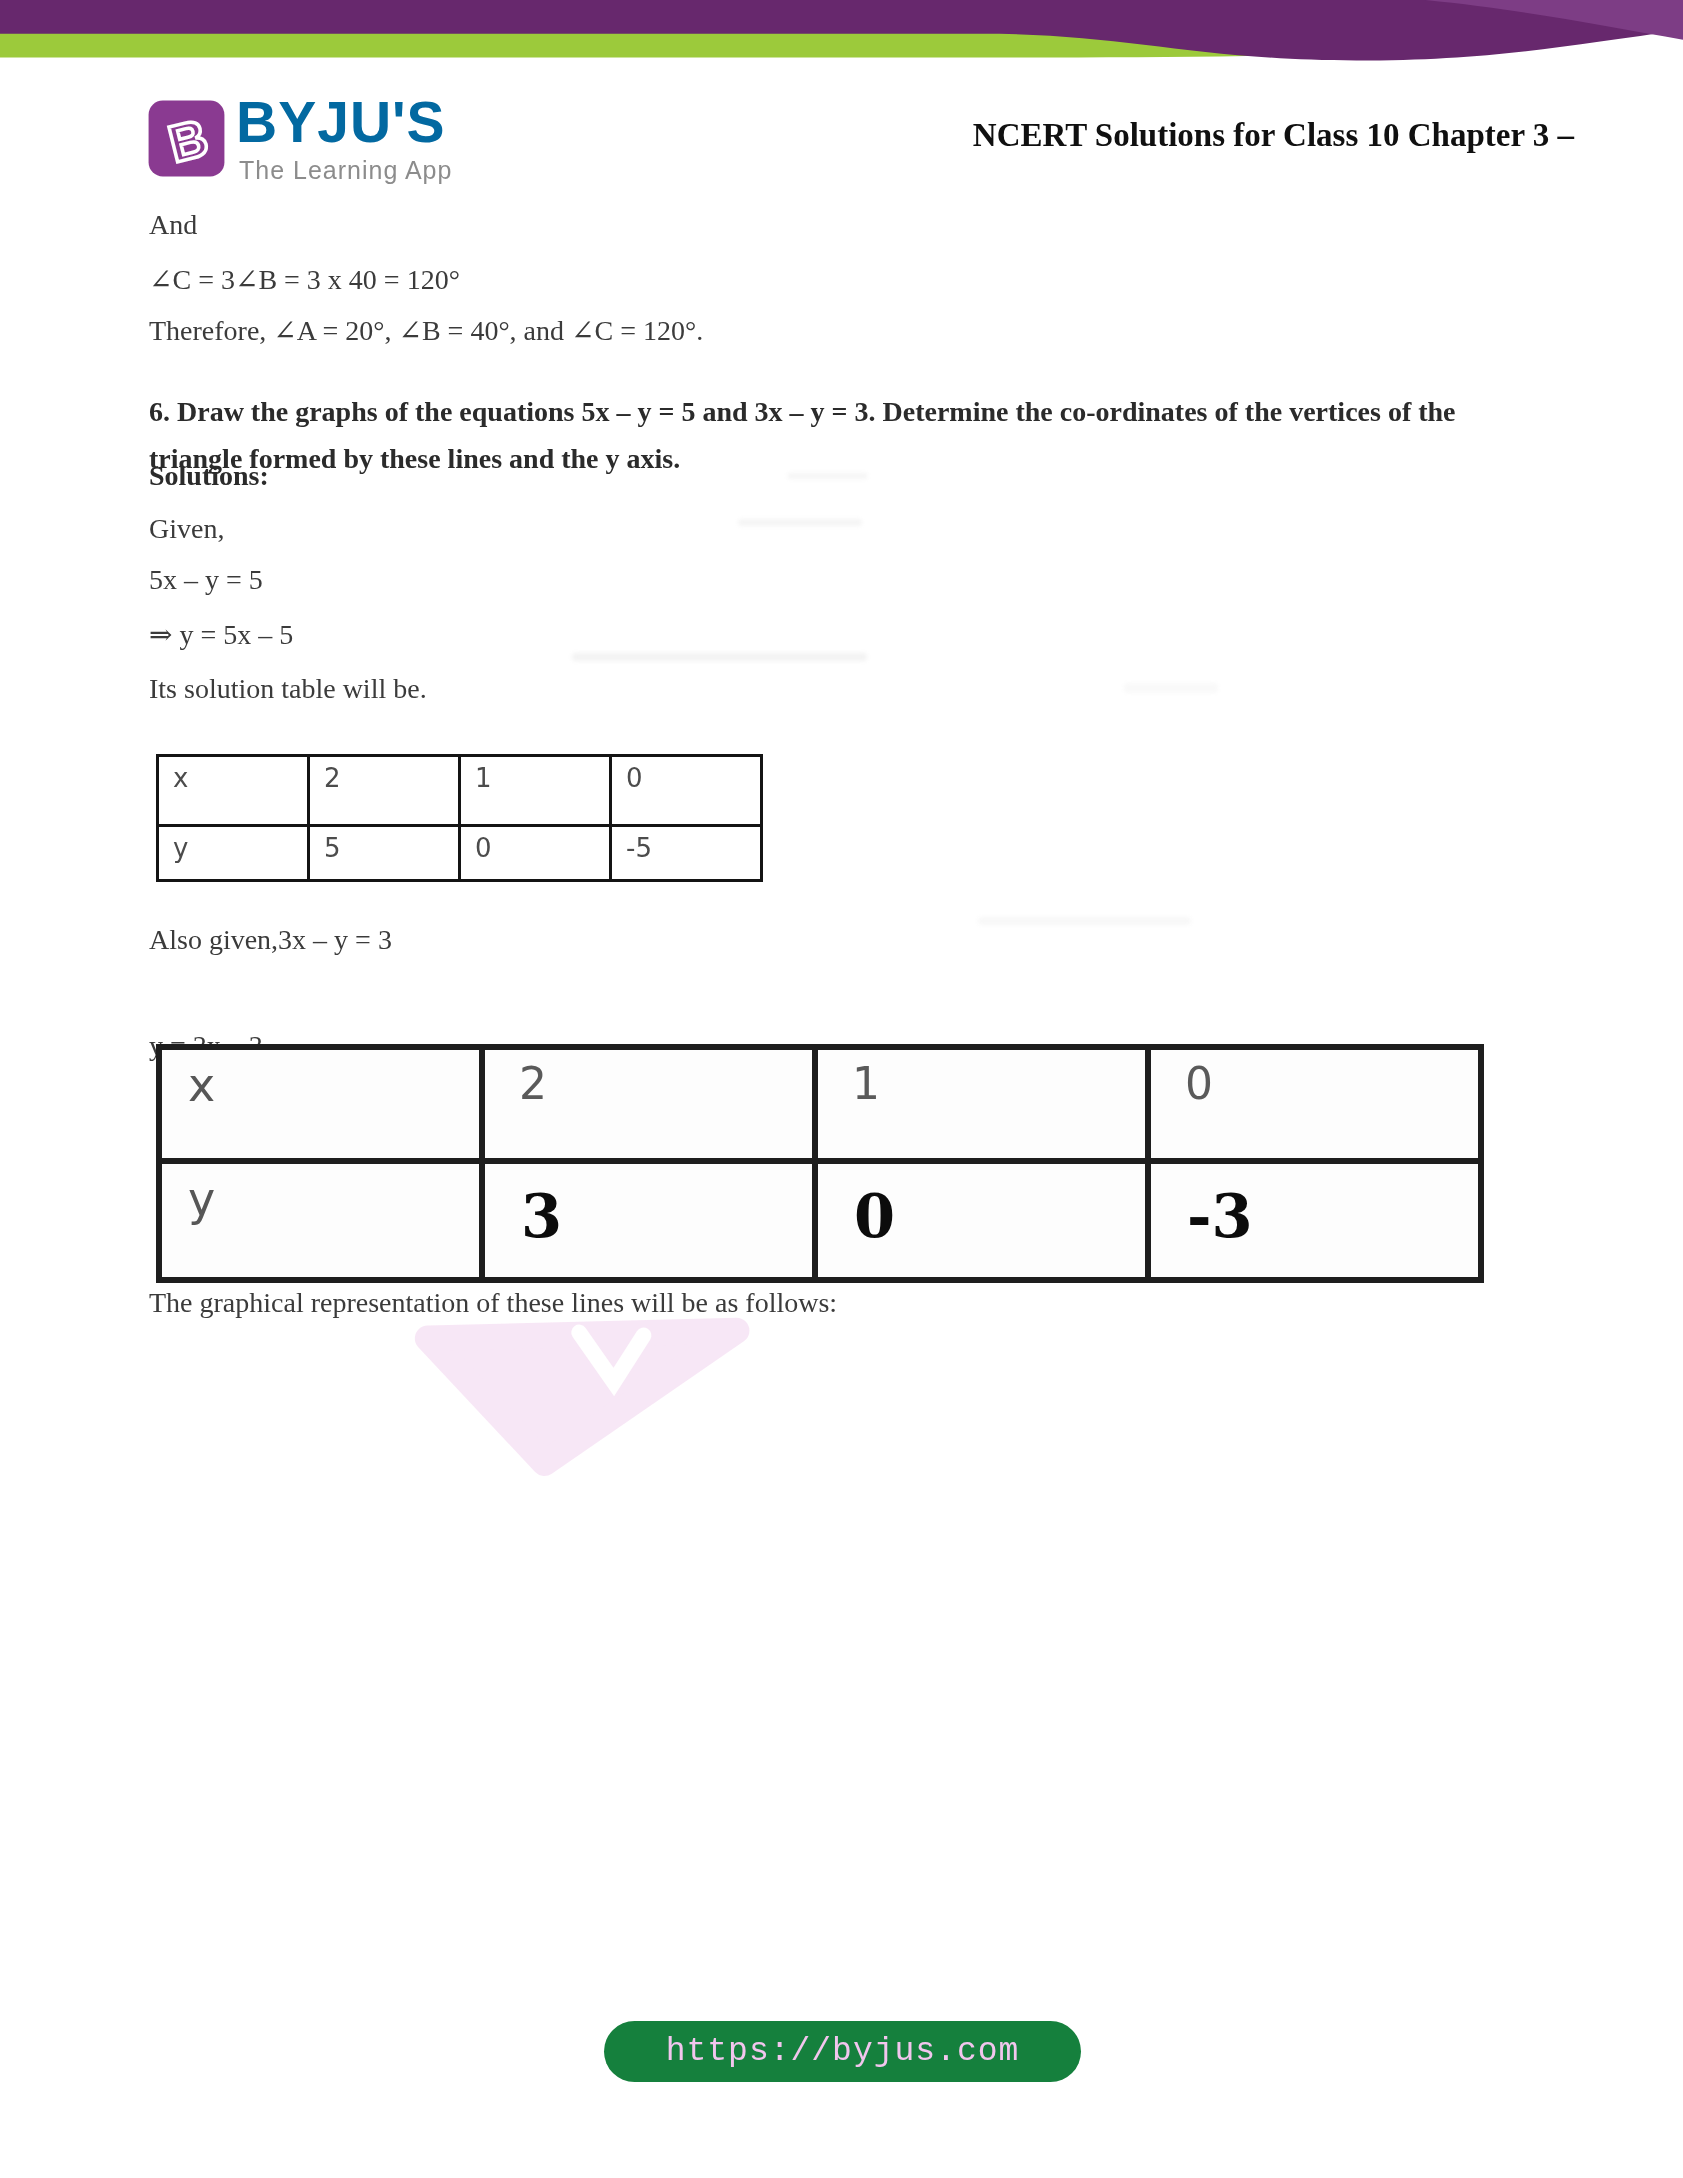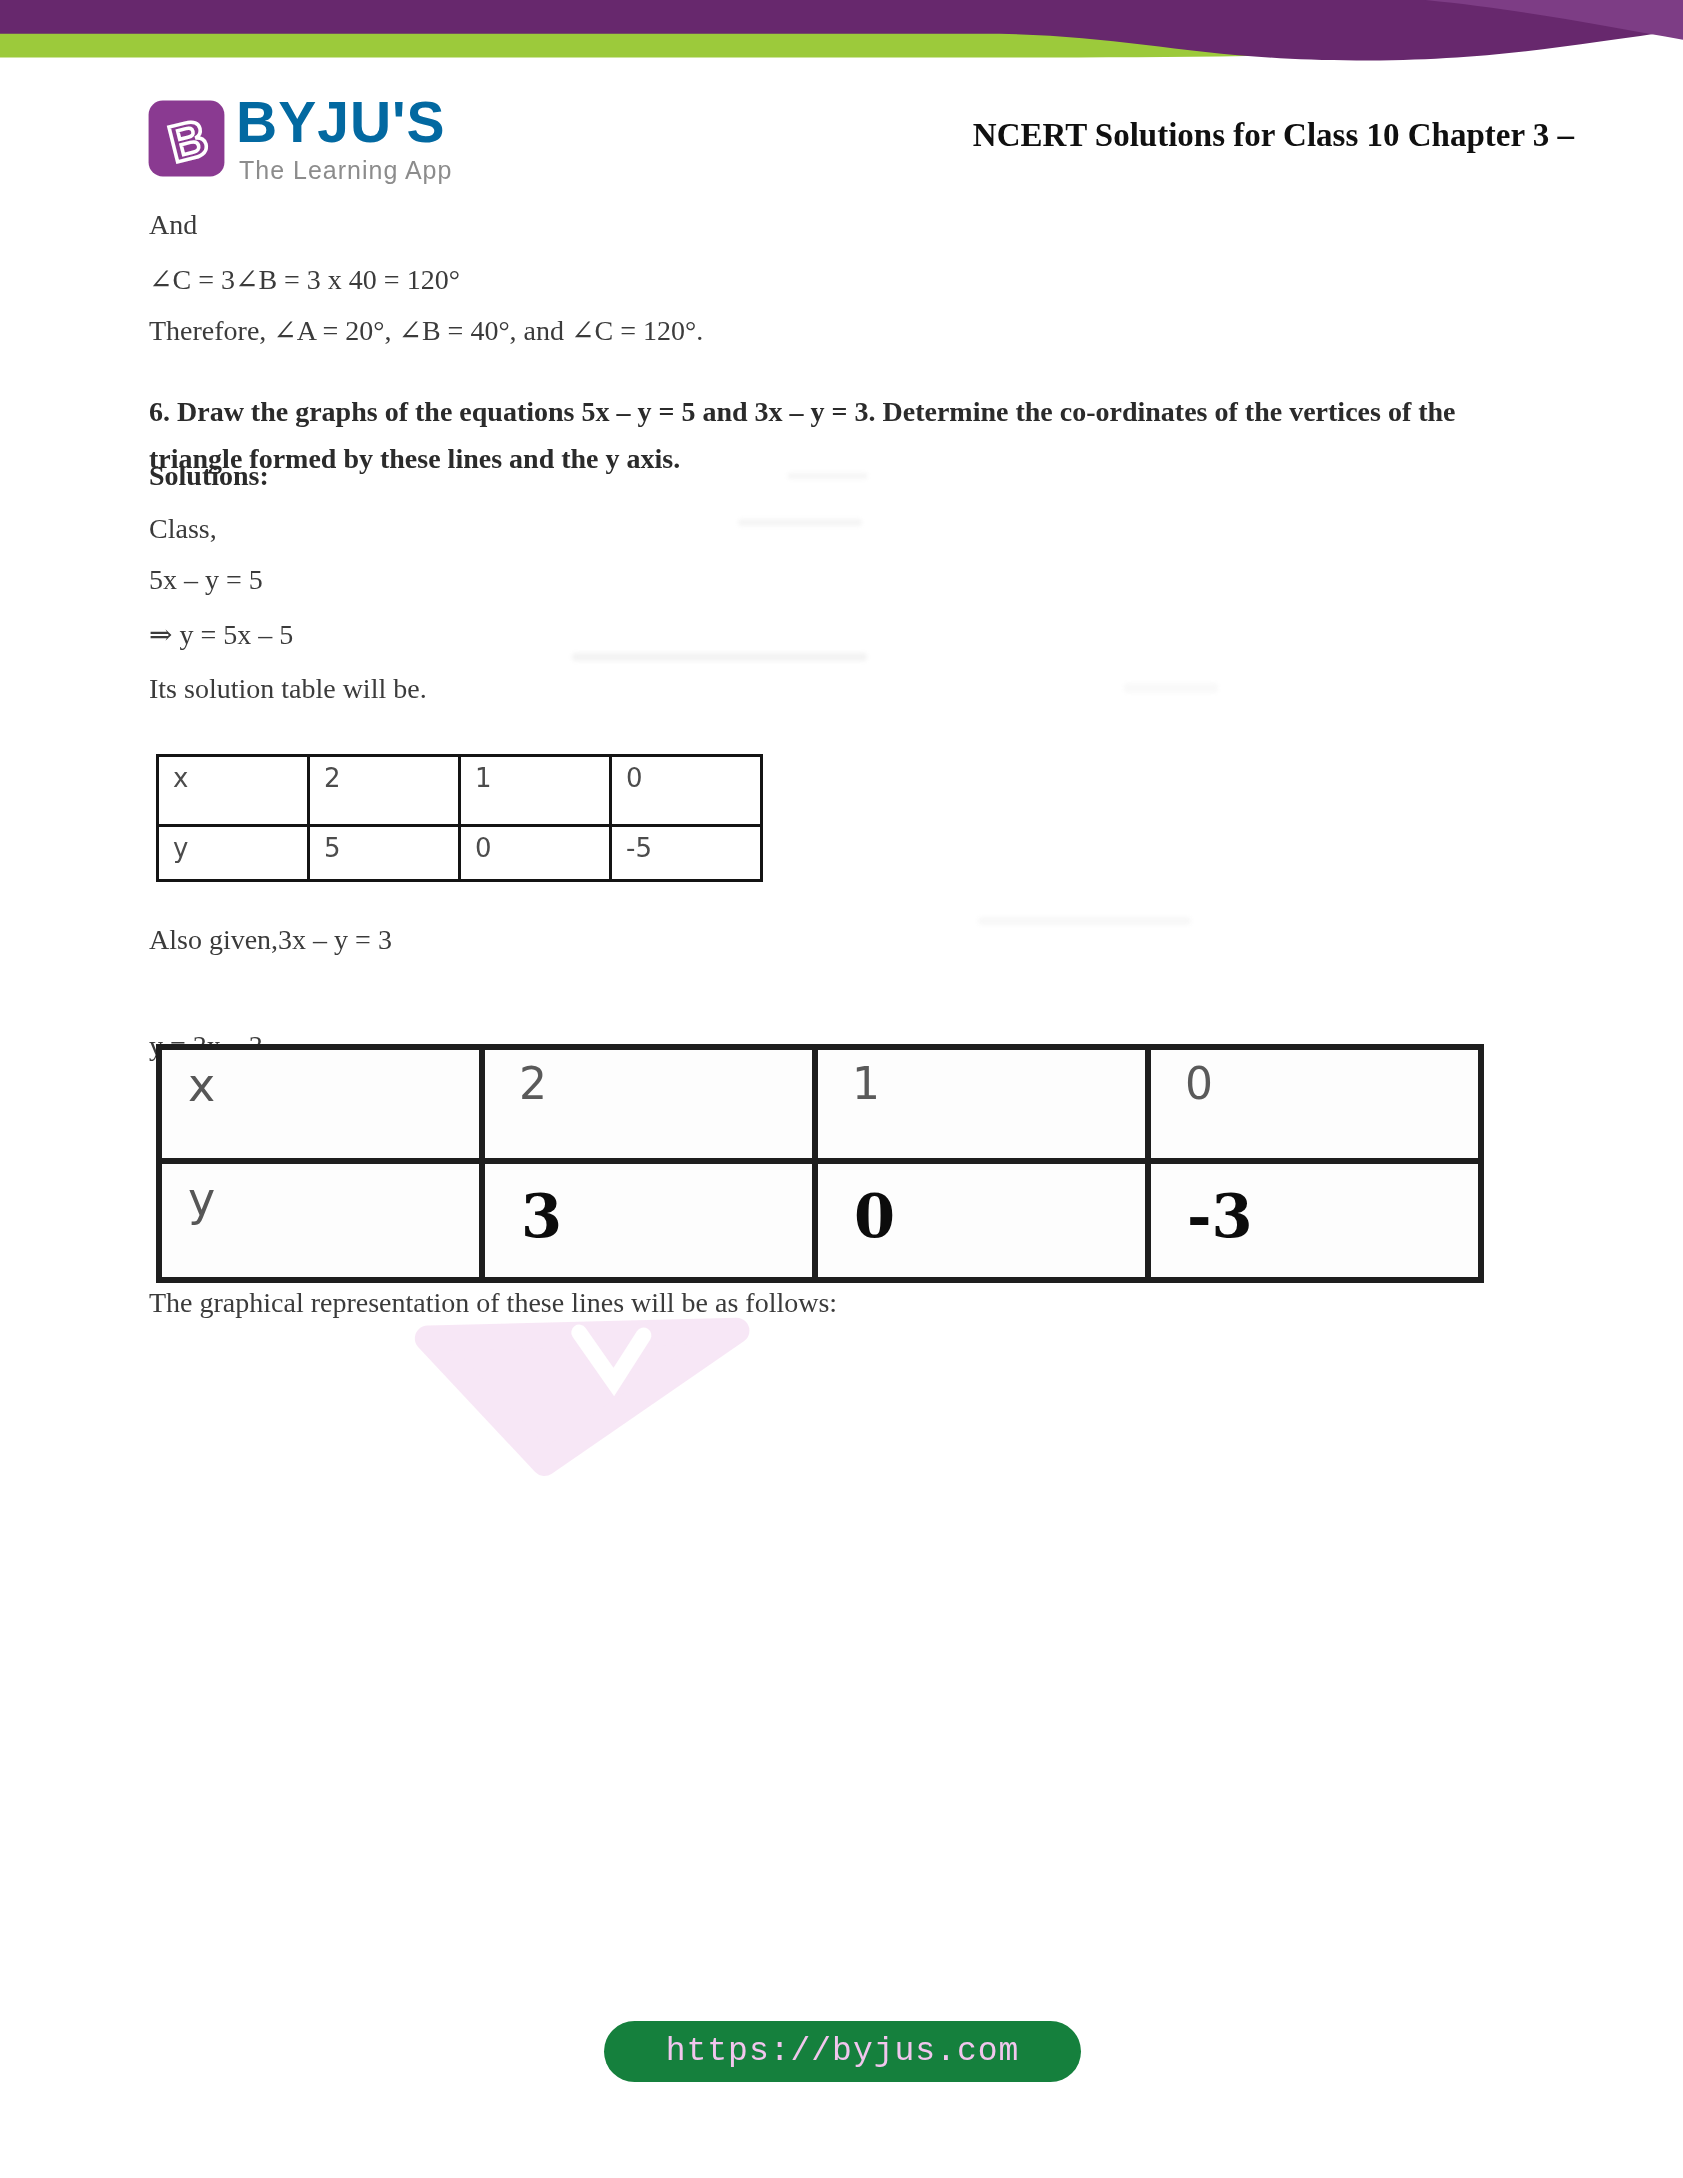--- a/index.html
+++ b/index.html
@@ -137,21 +137,21 @@
     <div>NCERT Solutions for Class 10 Chapter 3 –</div>
   </div>
 
   <div class="t" style="top:209px;">And</div>
   <div class="t" style="top:263px;">∠C = 3∠B = 3 x 40 = 120°</div>
   <div class="t" style="top:314px;">Therefore, ∠A = 20°, ∠B = 40°, and ∠C = 120°.</div>
 
   <div class="question">6. Draw the graphs of the equations 5x – y = 5 and 3x – y = 3. Determine the co-ordinates of the vertices of the triangle formed by these lines and the y axis.</div>
 
   <div class="t bold" style="top:460px;">Solutions:</div>
-  <div class="t" style="top:513px;">Class,</div>
+  <div class="t" style="top:513px;">Given,</div>
   <div class="t" style="top:564px;">5x – y = 5</div>
   <div class="t" style="top:618px;">⇒ y = 5x – 5</div>
   <div class="t" style="top:673px;">Its solution table will be.</div>
 
   <table class="table1">
     <tbody>
       <tr>
         <td>x</td>
         <td>2</td>
         <td>1</td>

